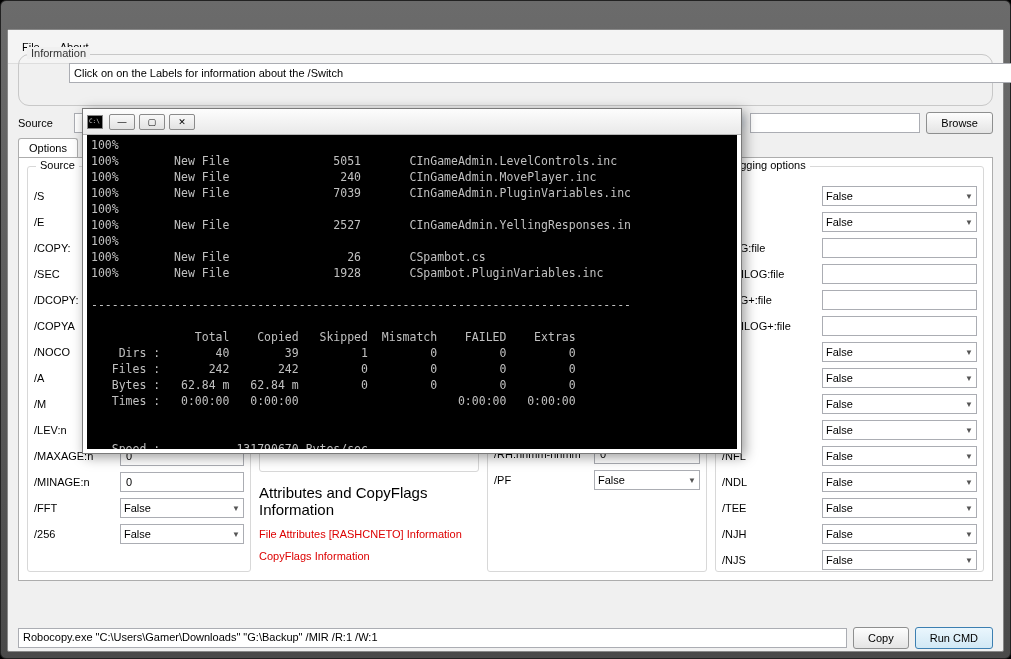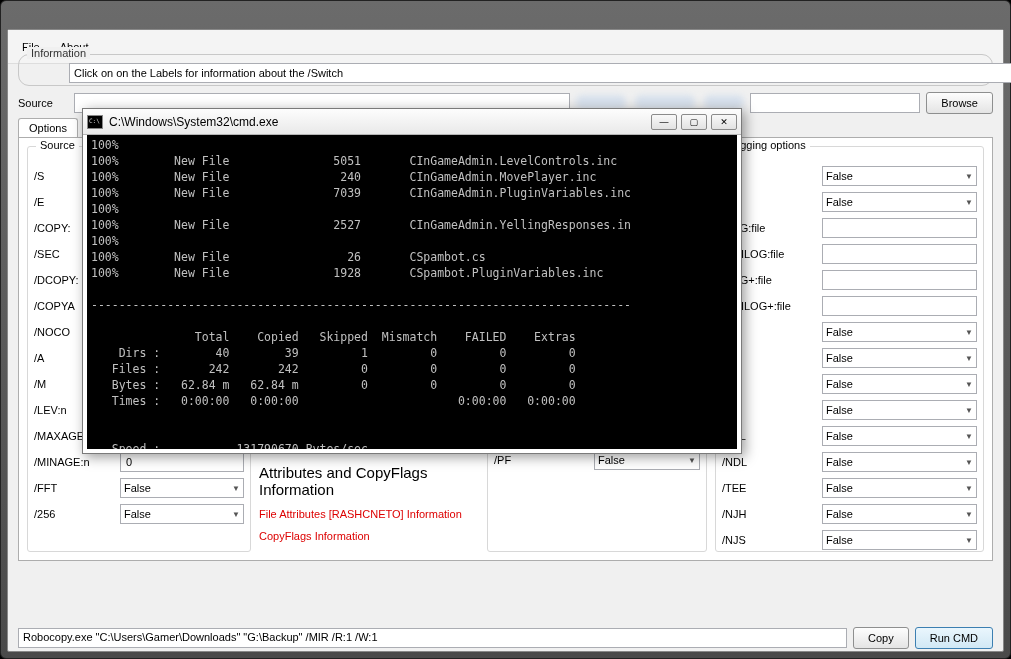--- a/index.html
+++ b/index.html
@@ -8,21 +8,21 @@
 .titlebar { height: 40px; display: flex; padding: 0 6px; color: #fff; font-size: 12px; margin-top: 46px; }
 .title-icon { width: 16px; height: 16px; background: #555; border: 1px solid #888; margin-right: 6px; }
 .title-text { flex: 1; text-shadow: 0 0 3px #000; }
 .win-btns { display: flex; gap: 2px; }
 .win-btn { width: 28px; height: 18px; background: linear-gradient(#5a5a5a,#3a3a3a); border: 1px solid #222; border-radius: 2px; color: #fff; display: flex; align-items: center; justify-content: center; font-size: 10px; cursor: pointer; }
 .win-btn.close { width: 44px; background: linear-gradient(#666,#333); }
 .client { position: absolute; top: 28px; left: 6px; right: 6px; bottom: 6px; background: #f0f0f0; border: 1px solid #888; border-radius: 2px; }
 .menubar { height: 34px; display: flex; align-items: center; padding: 0 4px; background: #f4f4f4; border-bottom: 1px solid #ddd; }
 .menu-item { padding: 2px 10px; cursor: pointer; }
 .content { position: absolute; top: 24px; left: 10px; right: 10px; bottom: 30px; }
-.group { border: 1px solid #c8c8c8; border-radius: 11px; padding: 8px 6px 2px 6px; position: relative; margin-bottom: 6px; }
+.group { border: 1px solid #c8c8c8; border-radius: 11px; padding: 8px 6px 22px 6px; position: relative; margin-bottom: 6px; }
 .group-title { position: absolute; top: -8px; left: 8px; background: #f0f0f0; padding: 0 4px; font-size: 11px; color: #333; }
 .info-text { border: 1px solid #abadb3; background: #fff; padding: 3px 4px; width: 100%; height: 20px; margin-left: 44px; }
 .source-row { display: flex; align-items: center; gap: 6px; margin-top: 4px; margin-bottom: 4px; }
 .source-lbl { width: 50px; }
 .source-input { flex: 1; height: 20px; border: 1px solid #abadb3; background: #fff; }
 .btn { height: 22px; padding: 0 14px; background: linear-gradient(#fdfdfd,#e4e4e4); border: 1px solid #8e8f8f; border-radius: 3px; cursor: pointer; }
 .tab-strip { display: flex; }
 .tab { padding: 3px 10px; background: #fff; border: 1px solid #adadad; border-bottom: none; border-radius: 3px 3px 0 0; font-size: 11px; }
 .tab-body { background: #fff; border: 1px solid #adadad; padding: 8px; height: 424px; position: relative; }
 .cols { display: flex; gap: 8px; height: 100%; }
@@ -344,21 +344,20 @@
       <div class="foot-input">Robocopy.exe "C:\Users\Gamer\Downloads" "G:\Backup" /MIR /R:1 /W:1</div>
       <button class="btn">Copy</button>
       <button class="btn run-btn">Run CMD</button>
     </div>
   </div>
 </div>
 
 <div class="cmd-window">
   <div class="cmd-title">
     <div class="cmd-icon"></div>
-    <div class="cmd-ttext">C:\Windows\System32\cmd.exe</div>
     <div class="cmd-btns">
       <div class="cmd-btn">—</div>
       <div class="cmd-btn">▢</div>
       <div class="cmd-btn">✕</div>
     </div>
   </div>
   <div class="cmd-body">100%
 100%        New File               5051       CInGameAdmin.LevelControls.inc
 100%        New File                240       CInGameAdmin.MovePlayer.inc
 100%        New File               7039       CInGameAdmin.PluginVariables.inc

